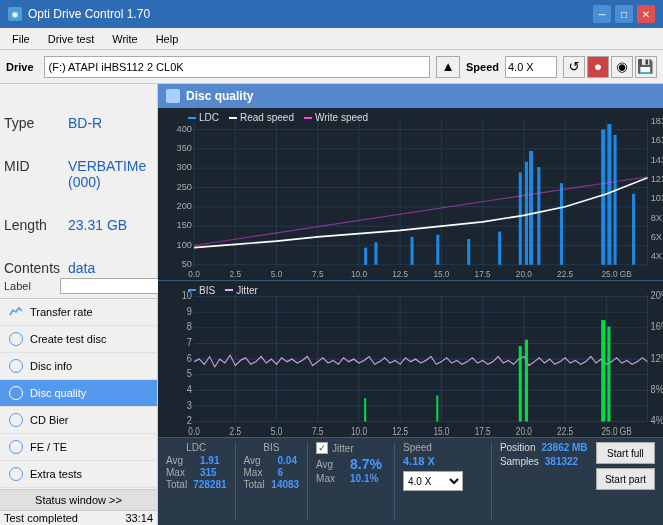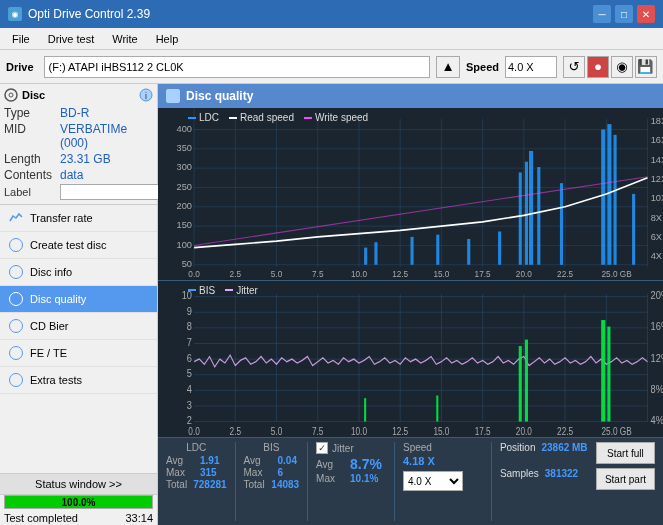--- a/index.html
+++ b/index.html
@@ -34,21 +34,21 @@
 
     
     .sidebar { width: 158px; background: #f0f0f0; border-right: 1px solid #ccc; display: flex; flex-direction: column; }
 
     
     .disc-panel { border-bottom: 1px solid #ccc; padding: 4px; }
     .disc-header { display: flex; align-items: center; gap: 4px; margin-bottom: 4px; }
     .disc-header-icon { width: 14px; height: 14px; }
     .disc-header-text { font-size: 11px; font-weight: bold; }
     .disc-icon-btn { margin-left: auto; width: 14px; height: 14px; cursor: pointer; }
-    .disc-row { display: flex; margin-bottom: 2px; font-size: 12px; gap: 4px; }
+    .disc-row { display: flex; margin-bottom: 2px; font-size: 14px; gap: 12px; margin-top: 27px; }
     .disc-key { color: #333; width: 52px; flex-shrink: 0; }
     .disc-val { color: #2060c0; }
     .disc-label-row { display: flex; align-items: center; gap: 4px; margin-top: 2px; }
     .disc-label-input { height: 16px; border: 1px solid #aaa; flex: 1; font-size: 10px; padding: 0 2px; background: white; }
     .disc-label-btn { width: 16px; height: 16px; border: 1px solid #aaa; background: #f0f0f0; cursor: pointer; display: flex; align-items: center; justify-content: center; font-size: 9px; }
 
     
     .nav-items { display: flex; flex-direction: column; }
     .nav-item { display: flex; align-items: center; gap: 6px; padding: 5px 8px; cursor: pointer; font-size: 11px; border-bottom: 1px solid #e0e0e0; }
     .nav-item.active { background: #5599ee; color: white; }
@@ -90,21 +90,21 @@
     
     .stats-bar { background: #2a3a4a; height: 88px; border-top: 1px solid #3a5a7a; padding: 4px 8px; }
     .action-btn { height: 22px; background: #e8e8e8; border: 1px solid #aaa; cursor: pointer; font-size: 10px; padding: 0 8px; white-space: nowrap; }
   </style>
 </head>
 <body>
 
 <div class="title-bar">
   <div class="title-bar-left">
     <div class="title-bar-icon">◉</div>
-    <span>Opti Drive Control 2.39</span>
+    <span>Opti Drive Control 1.70</span>
   </div>
   <div class="title-bar-controls">
     <button class="title-btn title-btn-min">─</button>
     <button class="title-btn title-btn-max">□</button>
     <button class="title-btn title-btn-close">✕</button>
   </div>
 </div>
 
 <div class="menu-bar">
   <span class="menu-item">File</span>
@@ -129,35 +129,20 @@
     <button class="speed-icon-btn">◉</button>
     <button class="speed-icon-btn">💾</button>
   </div>
 </div>
 
 <div class="main-layout">
 
   <div class="sidebar">
 
     <div class="disc-panel">
-      <div class="disc-header">
-        <div class="disc-header-icon">
-          <svg width="14" height="14" viewBox="0 0 14 14">
-              <circle cx="7" cy="7" r="6" fill="none" stroke="#555" stroke-width="1.5"></circle>
-              <circle cx="7" cy="7" r="2" fill="none" stroke="#555" stroke-width="1"></circle>
-            </svg>
-        </div>
-        <span class="disc-header-text">Disc</span>
-        <div class="disc-icon-btn" style="margin-left:auto;">
-          <svg width="14" height="14" viewBox="0 0 14 14">
-              <circle cx="7" cy="7" r="6" fill="#aad0ff" stroke="#5599cc" stroke-width="1"></circle>
-              <text x="7" y="11" text-anchor="middle" font-size="9" fill="#333">i</text>
-            </svg>
-        </div>
-      </div>
 
       <div class="disc-row">
         <span class="disc-key">Type</span>
         <span class="disc-val">BD-R</span>
       </div>
       <div class="disc-row">
         <span class="disc-key">MID</span>
         <span class="disc-val">VERBATIMe (000)</span>
       </div>
       <div class="disc-row">
@@ -218,24 +203,20 @@
         <div class="nav-item-icon">
           <div class="nav-icon-circle" style="border-color:#5599ee;"></div>
         </div>
         <span>Extra tests</span>
       </div>
     </div>
 
     <div class="status-bar">
       <div class="status-window-btn">
         <span>Status window &gt;&gt;</span>
-      </div>
-      <div class="progress-bar-container">
-        <div class="progress-bar-fill" style="width:100%;"></div>
-        <div class="progress-text">100.0%</div>
       </div>
       <div class="status-text-row">
         <span>Test completed</span>
         <span>33:14</span>
       </div>
     </div>
   </div>
 
   <div class="content-area">
 
@@ -502,21 +483,21 @@
         </select>
       </div>
 
       <div style="width:1px;background:#3a5a7a;align-self:stretch;margin:0 2px;"></div>
 
       <div style="display:flex;flex-direction:column;min-width:90px;gap:3px;">
         <div style="display:flex;gap:6px;font-size:10px;color:#ddd;align-items:center;">
           <span>Position</span>
           <span style="color:#4499ff;font-weight:bold;">23862 MB</span>
         </div>
-        <div style="display:flex;gap:6px;font-size:10px;color:#ddd;align-items:center;margin-top:12px;">
+        <div style="display:flex;gap:6px;font-size:10px;color:#ddd;align-items:center;">
           <span>Samples</span>
           <span style="color:#4499ff;font-weight:bold;">381322</span>
         </div>
       </div>
 
       <div style="display:flex;flex-direction:column;gap:4px;margin-left:auto;">
         <button class="action-btn">Start full</button>
         <button class="action-btn">Start part</button>
       </div>
 

